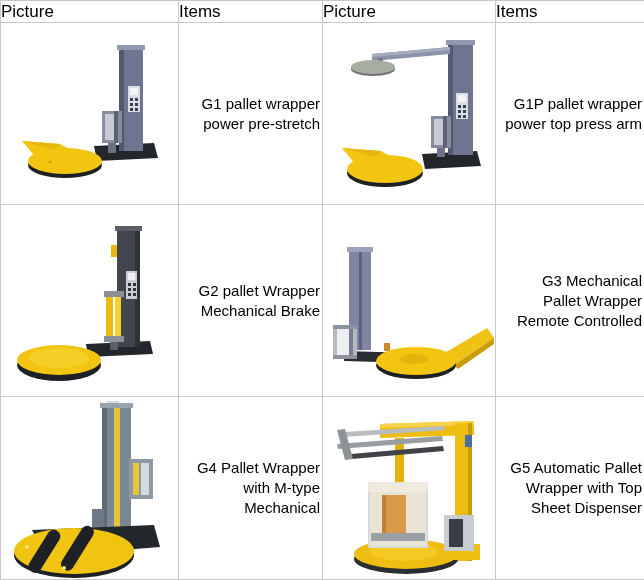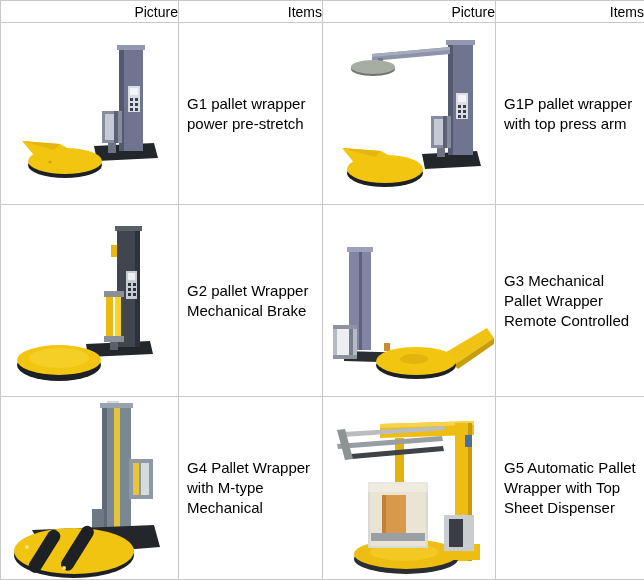--- a/index.html
+++ b/index.html
@@ -6,30 +6,30 @@
     margin:0;padding:0;width:644px;height:580px;background:#ffffff;overflow:hidden;
     font-family:"Liberation Sans", sans-serif;
   }
   table.catalog{
     border-collapse:collapse;table-layout:fixed;width:644px;
   }
   .catalog th,.catalog td{
     border:1px solid #c8c8c8;padding:0;overflow:hidden;background:#ffffff;
   }
   .catalog th{
-    font-weight:400;font-size:14px;color:#000;height:21px;text-align:right;vertical-align:middle;
+    font-weight:400;font-size:17px;color:#000;height:21px;text-align:left;vertical-align:middle;
   }
   tr.r1{height:182px;}
   tr.r2{height:191px;margin-left:16px;}
   tr.r3{height:182px;}
   td.pic{vertical-align:middle;text-align:center;}
   td.pic svg{display:block;margin:0 auto;}
   td.item{vertical-align:middle;}
   .item-text{
-    font-size:15px;line-height:20px;color:#000;padding:0 2px 0 8px;text-align:left;
+    font-size:15px;line-height:20px;color:#000;padding:0 2px 0 8px;text-align:right;
   }
 </style>
 </head>
 <body>
 
 <table class="catalog">
   <colgroup>
     <col style="width:178px">
       <col style="width:144px">
       <col style="width:173px">
@@ -95,21 +95,21 @@
         <rect x="110" y="96" width="10" height="26" fill="#c6cad4"></rect>
         <rect x="119" y="93" width="4" height="32" fill="#5c6275"></rect>
         <rect x="113" y="125" width="8" height="9" fill="#6c7284"></rect>
         <ellipse cx="61" cy="150" rx="38" ry="14" fill="#1d2025"></ellipse>
         <ellipse cx="61" cy="146" rx="38" ry="14" fill="#f2c511"></ellipse>
         <polygon points="18,125 57,128 80,141 45,158" fill="#f2c511"></polygon>
         <polygon points="18,125 57,128 51,134" fill="#e5b60d"></polygon>
       </svg>
     </td>
     <td class="item">
-      <div class="item-text">G1P pallet wrapper with top press arm</div>
+      <div class="item-text">G1P pallet wrapper power top press arm</div>
     </td>
   </tr>
 
   <tr class="r2">
     <td class="pic">
       <svg role="img" viewBox="0 0 176 191" width="176" height="191" aria-label="g2-pallet-wrapper-photo">
         <polygon points="84,139 148,136 151,149 86,152" fill="#23262b"></polygon>
         <rect x="115" y="24" width="23" height="118" fill="#41464e"></rect>
         <rect x="133" y="24" width="5" height="118" fill="#2e3239"></rect>
         <rect x="113" y="21" width="27" height="5" fill="#5a6069"></rect>

